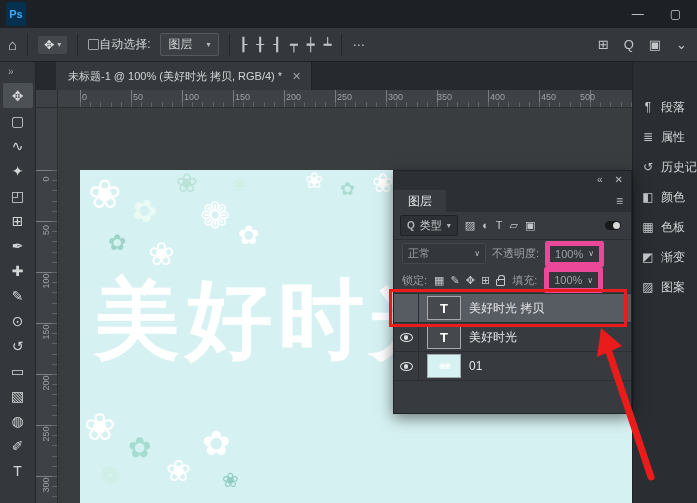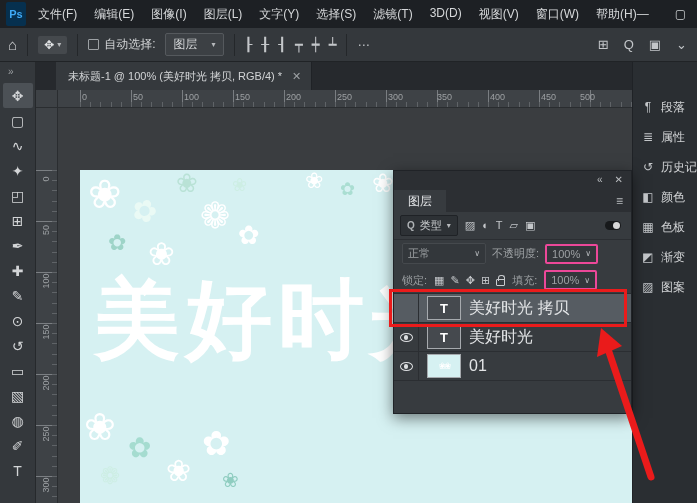--- a/index.html
+++ b/index.html
@@ -13,21 +13,21 @@
   .menus span { cursor:default; }
   .win-controls { margin-left:auto; display:flex; gap:26px; padding-right:16px; font-size:12px; color:#cfd2d4; }
 
   
   .optionsbar { position:absolute; top:28px; left:0; right:0; height:34px; background:#34383c; border-bottom:1px solid #202326; display:flex; align-items:center; gap:10px; padding:0 8px; font-size:12px; }
   .sep { width:1px; height:22px; background:#24272a; flex:none; }
   .opt-home { font-size:15px; color:#d3d5d7; }
   .opt-tool { display:flex; align-items:center; gap:3px; background:#45494d; border-radius:2px; padding:2px 6px; color:#e3e5e7; }
   .caret { font-size:8px; color:#b6b9bc; }
   .checkbox { width:11px; height:11px; border:1px solid #9da1a4; border-radius:1px; background:transparent; flex:none; }
-  .opt-check { display:flex; align-items:center; gap:5px; }
+  .opt-check { display:flex; align-items:center; }
   .dropdown { display:flex; align-items:center; gap:14px; background:#3c4044; border:1px solid #55595d; border-radius:2px; padding:2px 7px; }
   .align-icons { display:flex; gap:9px; color:#c3c6c9; font-size:13px; }
   .opt-more { color:#c3c6c9; }
   .opt-right { margin-left:auto; display:flex; gap:15px; align-items:center; color:#c3c6c9; font-size:13px; padding-right:2px; }
 
   
   .toolbar { position:absolute; top:62px; left:0; width:36px; bottom:0; background:#34383c; border-right:1px solid #26292c; display:flex; flex-direction:column; align-items:center; }
   .tb-expand { align-self:flex-start; padding:4px 0 6px 8px; font-size:10px; color:#9b9fa2; }
   .tool { width:30px; height:25px; display:flex; align-items:center; justify-content:center; color:#d3d5d7; font-size:14px; flex:none; }
   .tool.selected { background:#4c5156; border-radius:2px; }
@@ -68,62 +68,49 @@
   .p-menu { margin-left:auto; padding:0 8px 4px 0; color:#b9bcbf; }
   .p-filter { height:28px; display:flex; align-items:center; gap:7px; padding:0 6px; border-bottom:1px solid #2b2e32; flex:none; }
   .searchbox { display:flex; align-items:center; gap:5px; background:#2d3135; border:1px solid #1f2226; border-radius:2px; padding:2px 6px; color:#cfd2d4; font-size:11px; }
   .search-q { font-size:10px; font-weight:bold; color:#aeb2b5; }
   .type-icons { display:flex; gap:7px; color:#c3c6c9; font-size:11px; }
   .toggle { margin-left:auto; margin-right:4px; width:16px; height:9px; background:#17191b; border-radius:5px; position:relative; }
   .toggle::after { content:""; position:absolute; right:1px; top:1px; width:7px; height:7px; background:#d8d8d8; border-radius:50%; }
   .p-blend { height:27px; display:flex; align-items:center; gap:6px; padding:0 8px; flex:none; }
   .modebox { width:84px; display:flex; justify-content:space-between; align-items:center; background:#33373b; border:1px solid #45494d; border-radius:2px; padding:2px 5px; color:#9da1a4; font-size:11px; }
   .dim-label { color:#9da1a4; font-size:11px; white-space:nowrap; }
-  .valuebox { display:flex; gap:5px; align-items:center; background:#33373b; border:2px solid #ec4899; border-radius:2px; padding:2px 5px; color:#9da1a4; font-size:11px; }
+  .valuebox { display:flex; gap:5px; align-items:center; background:#33373b; border:5px solid #ec4899; border-radius:2px; padding:2px 5px; color:#9da1a4; font-size:11px; }
   .p-lock { height:27px; display:flex; align-items:center; gap:7px; padding:0 8px; border-bottom:1px solid #2b2e32; flex:none; }
   .lock-icons { display:flex; gap:6px; align-items:center; color:#c3c6c9; font-size:11px; }
   .p-rows { flex:1; display:flex; flex-direction:column; }
   .lrow { height:29px; display:flex; align-items:center; border-bottom:1px solid #2b2e32; flex:none; }
   .lrow.selected { background:#565c62; }
   .eye-cell { width:25px; align-self:stretch; border-right:1px solid #2b2e32; display:flex; align-items:center; justify-content:center; flex:none; }
   .eye { width:13px; height:9px; border:1px solid #dcdee0; border-radius:50%; position:relative; }
   .eye::after { content:""; position:absolute; left:3px; top:1.5px; width:4.5px; height:4.5px; background:#dcdee0; border-radius:50%; }
   .thumb { width:34px; height:24px; margin:0 8px; display:flex; align-items:center; justify-content:center; flex:none; overflow:hidden; }
   .thumb.t { background:#45494e; border:1px solid #a6aaae; color:#fff; font-weight:bold; font-size:13px; }
   .thumb.img { background:#d6f1f2; border:1px solid #a6aaae; font-size:9px; color:#fff; letter-spacing:-2px; }
   .thumb.white { background:#ffffff; border:1px solid #a6aaae; }
-  .lname { font-size:16px; color:#e2e4e6; white-space:nowrap; }
+  .lname { font-size:12px; color:#e2e4e6; white-space:nowrap; }
   .lock-ind { margin-left:auto; margin-right:12px; }
   .padlock { display:inline-block; width:9px; height:7px; border:1px solid #c8cbce; border-radius:1px; position:relative; margin-top:4px; }
   .padlock::before { content:""; position:absolute; top:-5px; left:1px; width:5px; height:5px; border:1px solid #c8cbce; border-bottom:none; border-radius:3px 3px 0 0; }
 
   
   .redbox { position:absolute; left:389px; top:289px; width:238px; height:38px; border:3px solid #ea1b1b; z-index:30; }
   .arrow-svg { position:absolute; top:0; left:0; z-index:31; pointer-events:none; }
 </style>
 </head>
 <body>
 
 <div id="app">
 
   <div class="titlebar">
     <div class="logo">Ps</div>
-    <div class="menus">
-      <span>文件(F)</span>
-      <span>编辑(E)</span>
-      <span>图像(I)</span>
-      <span>图层(L)</span>
-      <span>文字(Y)</span>
-      <span>选择(S)</span>
-      <span>滤镜(T)</span>
-      <span>3D(D)</span>
-      <span>视图(V)</span>
-      <span>窗口(W)</span>
-      <span>帮助(H)</span>
-    </div>
     <div class="win-controls">
       <span>—</span>
       <span>▢</span>
 
     </div>
   </div>
 
   <div class="optionsbar">
     <span class="opt-home">⌂</span>
     <div class="sep"></div>

